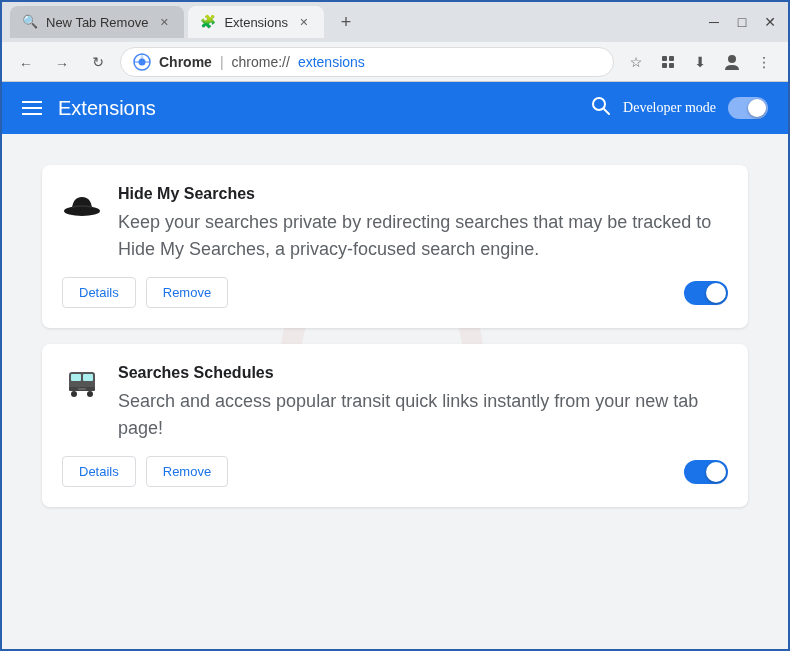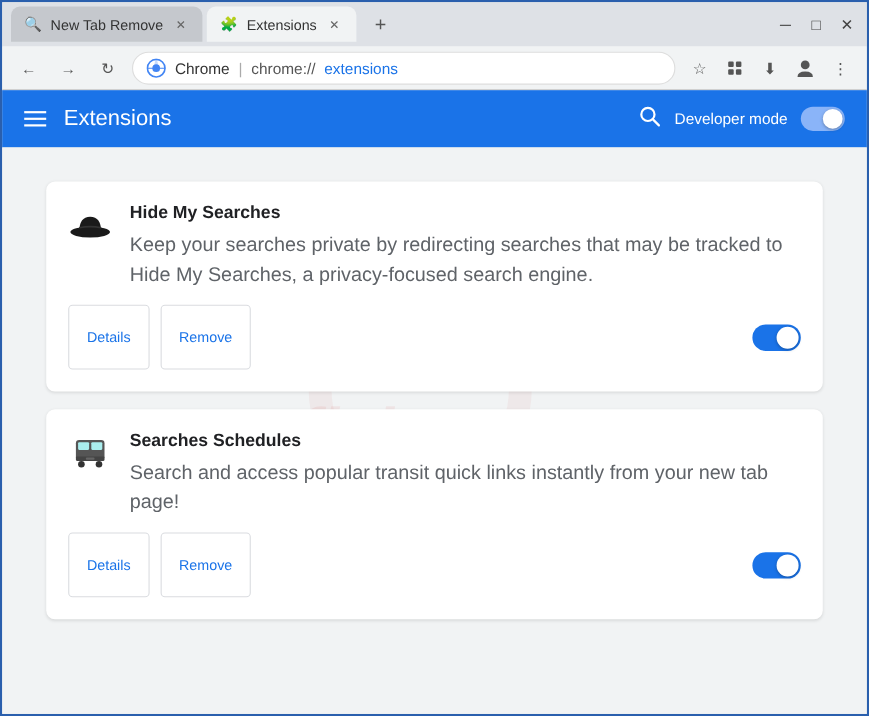--- a/index.html
+++ b/index.html
@@ -152,21 +152,21 @@
       height: 18px;
       flex-shrink: 0;
     }
 
     .address-bar .divider {
       color: #aaa;
     }
 
     .address-bar .url-chrome {
       color: #333;
-      font-weight: 400;
+      font-weight: 700;
     }
 
     .address-bar .url-path {
       color: #1a73e8;
     }
 
     .toolbar-icons {
       display: flex;
       gap: 4px;
       align-items: center;
@@ -211,20 +211,21 @@
       color: white;
       font-size: 20px;
       font-weight: 400;
     }
 
     .header-right {
       margin-left: auto;
       display: flex;
       align-items: center;
       gap: 12px;
+      font-family: Liberation Serif, serif;
     }
 
     .search-icon-header {
       color: white;
       font-size: 18px;
       cursor: pointer;
     }
 
     .developer-mode-label {
       color: white;
@@ -338,21 +339,21 @@
     }
 
     .ext-footer {
       display: flex;
       align-items: center;
       gap: 10px;
       margin-top: 14px;
     }
 
     .ext-btn {
-      padding: 21px 16px;
+      padding: 7px 16px;
       border: 1px solid #dadce0;
       border-radius: 4px;
       background: white;
       font-size: 13px;
       color: #1a73e8;
       cursor: pointer;
       font-weight: 500;
     }
 
     .ext-toggle {

